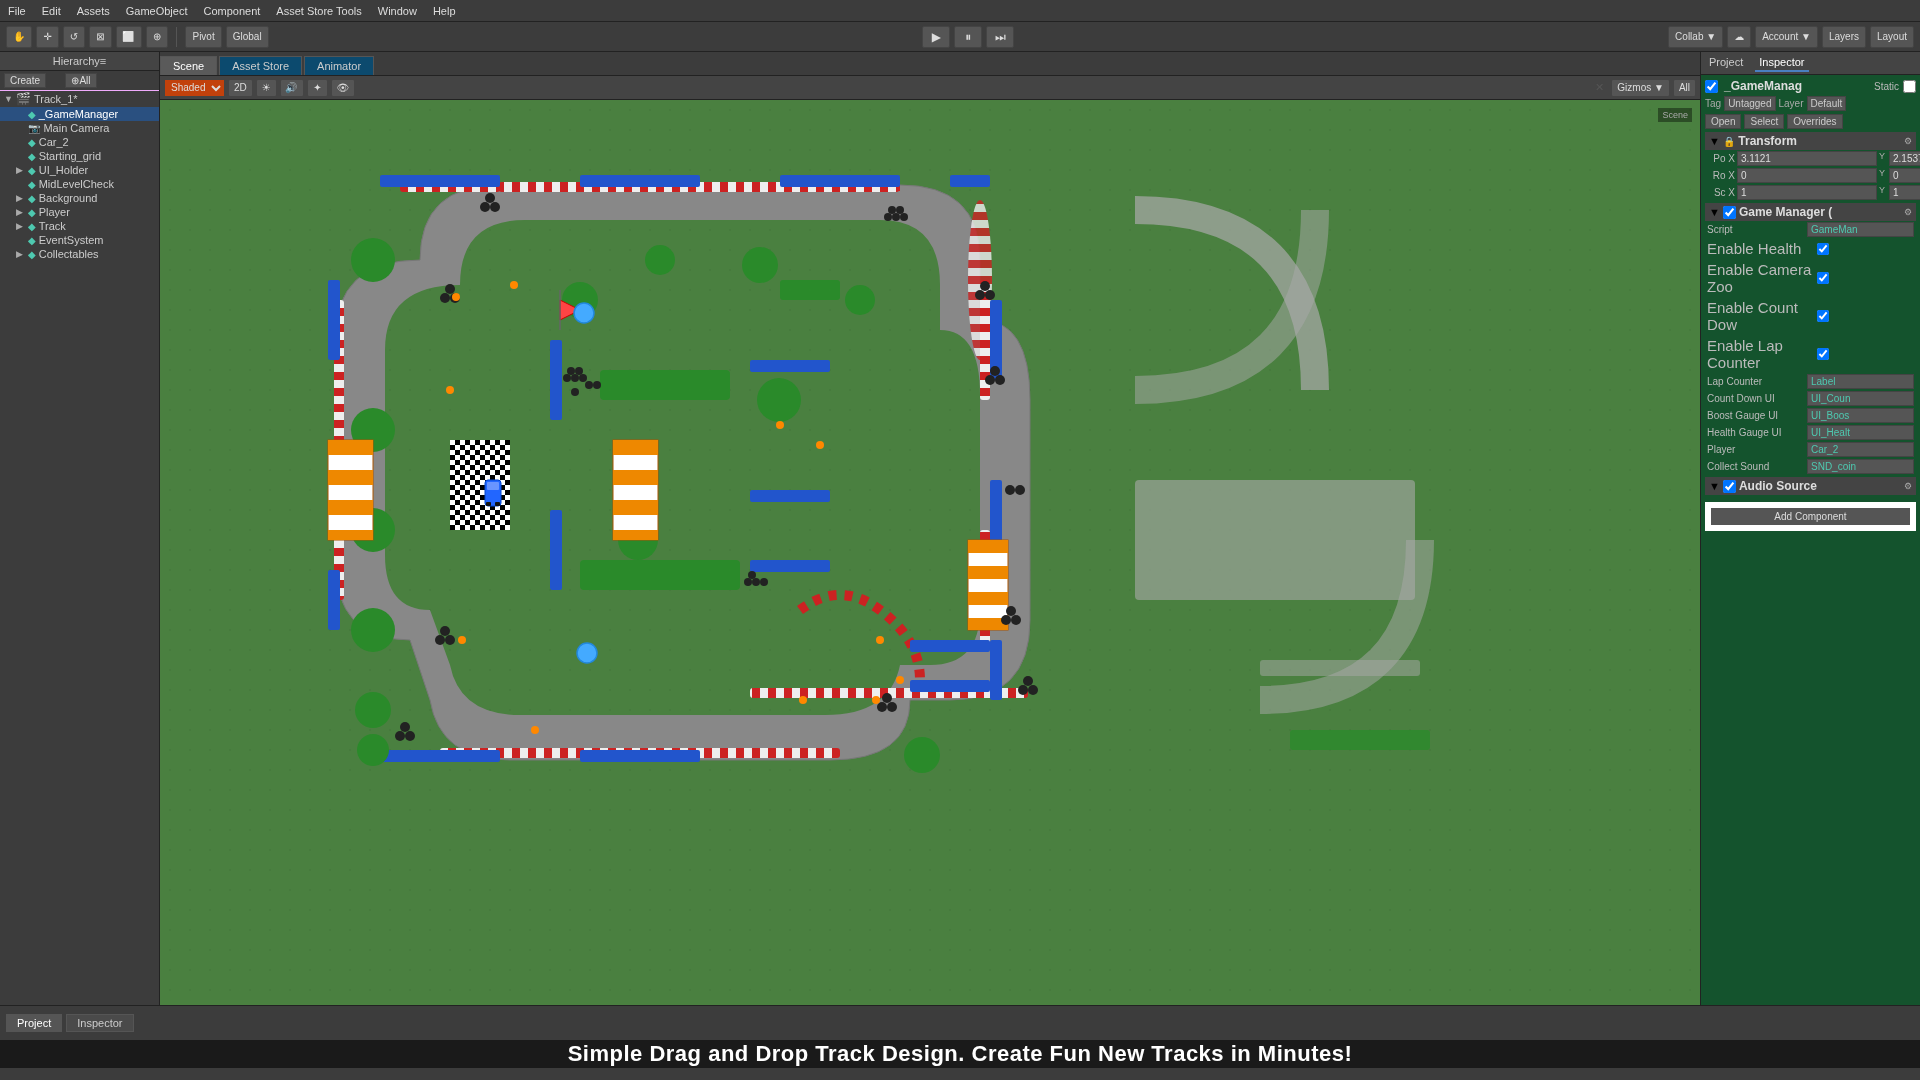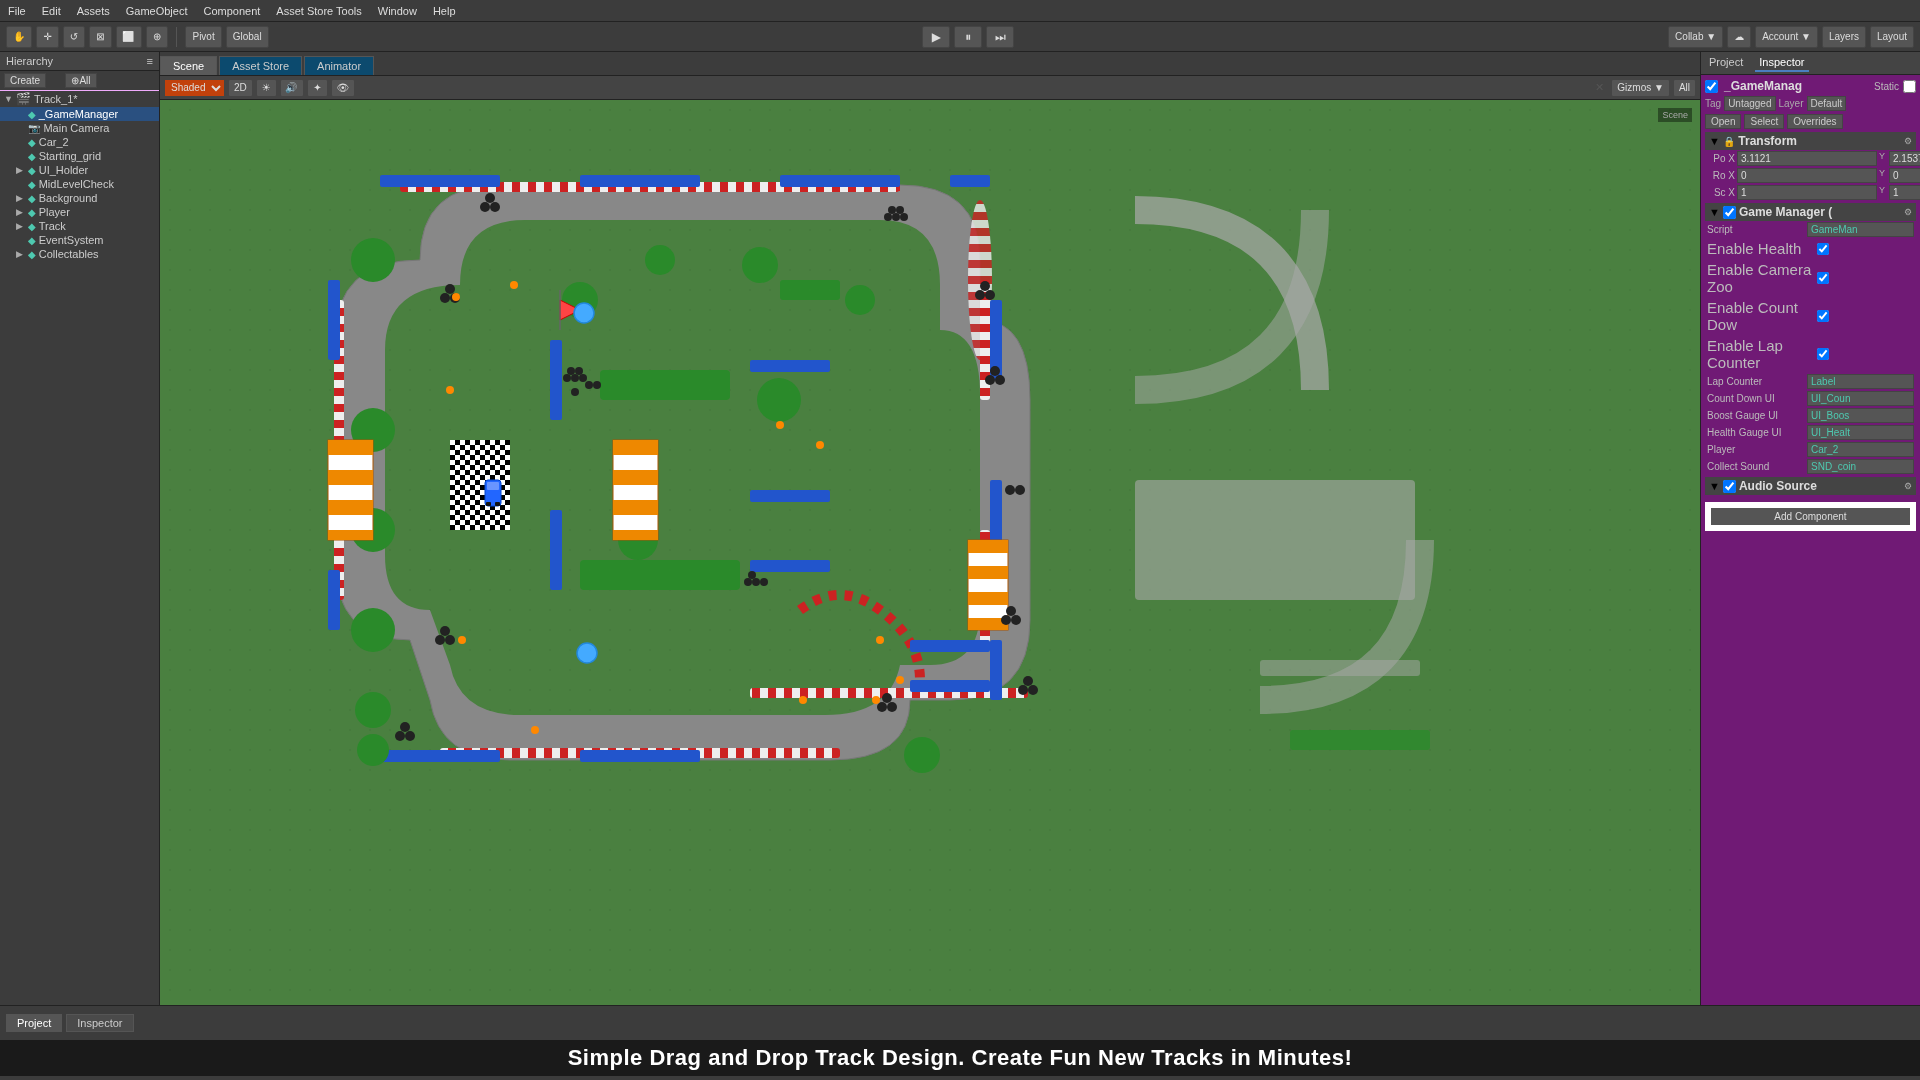--- a/index.html
+++ b/index.html
@@ -73,21 +73,21 @@
       border-right: 1px solid #222;
       display: flex;
       flex-direction: column;
       flex-shrink: 0;
     }
     #hierarchy-header {
       background: #444;
       padding: 3px 6px;
       border-bottom: 1px solid #222;
       display: flex;
-      justify-content: space-between;
+      justify-content: center;
       color: #ccc;
       font-size: 11px;
     }
     .hier-toolbar {
       display: flex;
       gap: 19px;
       padding: 2px 4px;
       background: #3c3c3c;
       border-bottom: 1px solid #f0abfc;
     }
@@ -182,21 +182,21 @@
       width: 220px;
       background: #3c3c3c;
       border-left: 1px solid #222;
       display: flex;
       flex-direction: column;
       flex-shrink: 0;
     }
     #inspector-body {
       flex: 1;
       overflow-y: auto;
-      background: #701a75;
+      background: #14532d;
       padding: 4px;
     }
     .insp-checkbox-row {
       display: flex;
       align-items: center;
       margin-bottom: 2px;
       padding: 1px 2px;
     }
     .insp-checkbox-label {
       color: #bbb;
@@ -260,21 +260,21 @@
       border: 1px solid #555;
       color: #ccc;
       padding: 2px 10px;
       font-size: 11px;
       cursor: pointer;
     }
     .bottom-tab.active { background: #555; color: #fff; }
 
     
     #banner {
-      height: 36px;
+      height: 28px;
       background: #1a1a1a;
       display: flex;
       align-items: center;
       justify-content: center;
     }
     .banner-text {
       color: #fff;
       font-size: 22px;
       font-weight: 900;
       font-family: Arial Black, Arial, sans-serif;

